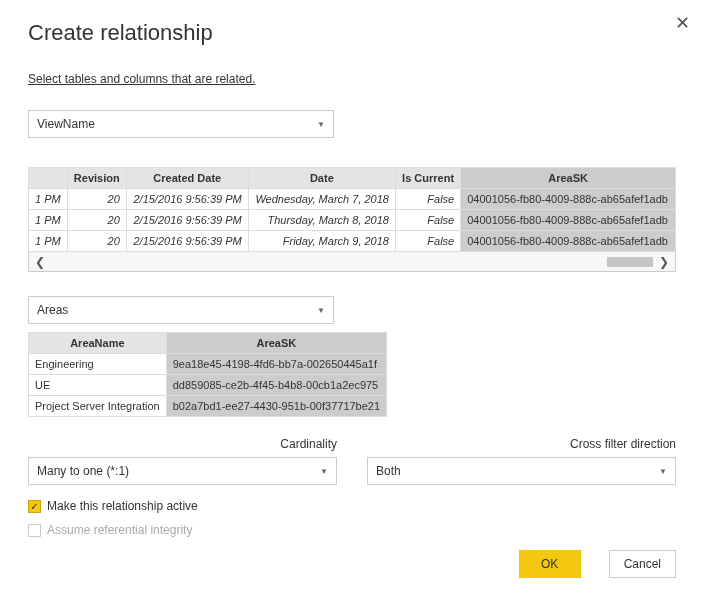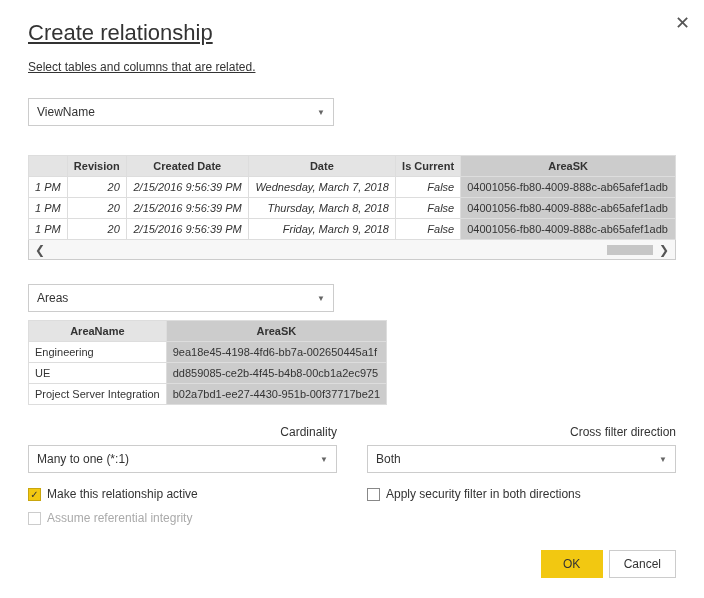--- a/index.html
+++ b/index.html
@@ -1,18 +1,18 @@
 <!DOCTYPE html>
 <html><head>
 <meta charset="utf-8">
 <style>
 * { box-sizing: border-box; margin: 0; padding: 0; }
 body { font-family: "Segoe UI", Tahoma, sans-serif; font-size: 12px; color: #333; background: #fff; width: 704px; height: 598px; position: relative; padding: 20px 28px; }
 .close-btn { position: absolute; top: 12px; right: 14px; font-size: 18px; color: #555; cursor: pointer; font-weight: 300; }
-h1 { font-size: 22px; font-weight: 300; color: #333; margin-bottom: 14px; text-decoration: underline; }
+h1 { font-size: 22px; font-weight: 300; color: #333; margin-bottom: 26px; }
 .subtitle { font-size: 12px; color: #333; margin-bottom: 24px; text-decoration: underline; }
 .dropdown { border: 1px solid #ccc; background: #fff; height: 28px; display: flex; align-items: center; justify-content: space-between; padding: 0 8px; cursor: pointer; }
 .dropdown .dd-label { font-size: 12px; color: #333; }
 .dropdown .dd-caret { font-size: 8px; color: #666; }
 .dd-top { width: 306px; margin-bottom: 8px; }
 .table { border: 1px solid #ccc; border-collapse: collapse; font-size: 11px; }
 .table th, .table td { border: 1px solid #ddd; padding: 4px 6px; white-space: nowrap; }
 .table th { background: #e4e4e4; font-weight: 600; text-align: center; color: #333; }
 .table td { background: #fff; text-align: left; }
 .table td.right { text-align: right; font-style: italic; }
@@ -29,21 +29,21 @@
 .section-label { font-size: 12px; color: #333; margin-bottom: 6px; }
 .half { flex: 1; }
 .dd-full { width: 100%; }
 .checkbox-row { display: flex; gap: 30px; margin-top: 14px; }
 .cb-group { flex: 1; display: flex; flex-direction: column; gap: 10px; text-align: center; }
 .cb-line { display: flex; align-items: center; gap: 6px; font-size: 12px; }
 .cb-box { width: 13px; height: 13px; border: 1px solid #888; display: flex; align-items: center; justify-content: center; font-size: 10px; cursor: pointer; }
 .cb-checked { background: #f2c811; border-color: #c9a60e; color: #333; }
 .cb-disabled { border-color: #ccc; }
 .cb-disabled-label { color: #aaa; }
-.buttons { position: absolute; bottom: 20px; right: 28px; display: flex; gap: 6px; }
+.buttons { position: absolute; bottom: 20px; right: 28px; display: flex; gap: 28px; }
 .btn { min-width: 62px; height: 28px; border: 1px solid #ccc; background: #fff; display: flex; align-items: center; justify-content: center; font-size: 12px; cursor: pointer; padding: 0 14px; }
 .btn-primary { background: #f2c811; border-color: #f2c811; color: #333; }
 .check-mark::before { content: "✓"; font-size: 10px; line-height: 1; }
 .table2 { margin-top: 8px; }
 </style>
 </head>
 <body>
 
 <div class="close-btn">✕</div>
 
@@ -156,24 +156,18 @@
       <div class="cb-box cb-checked">
           <span class="check-mark"></span>
         </div>
       <span>Make this relationship active</span>
     </div>
     <div class="cb-line">
       <div class="cb-box cb-disabled"></div>
       <span class="cb-disabled-label">Assume referential integrity</span>
     </div>
   </div>
-  <div class="cb-group">
-    <div class="cb-line">
-      <div class="cb-box"></div>
-      <span>Apply security filter in both directions</span>
-    </div>
-  </div>
 </div>
 
 <div class="buttons">
   <div class="btn btn-primary">OK</div>
   <div class="btn">Cancel</div>
 </div>
 
 </body></html>

